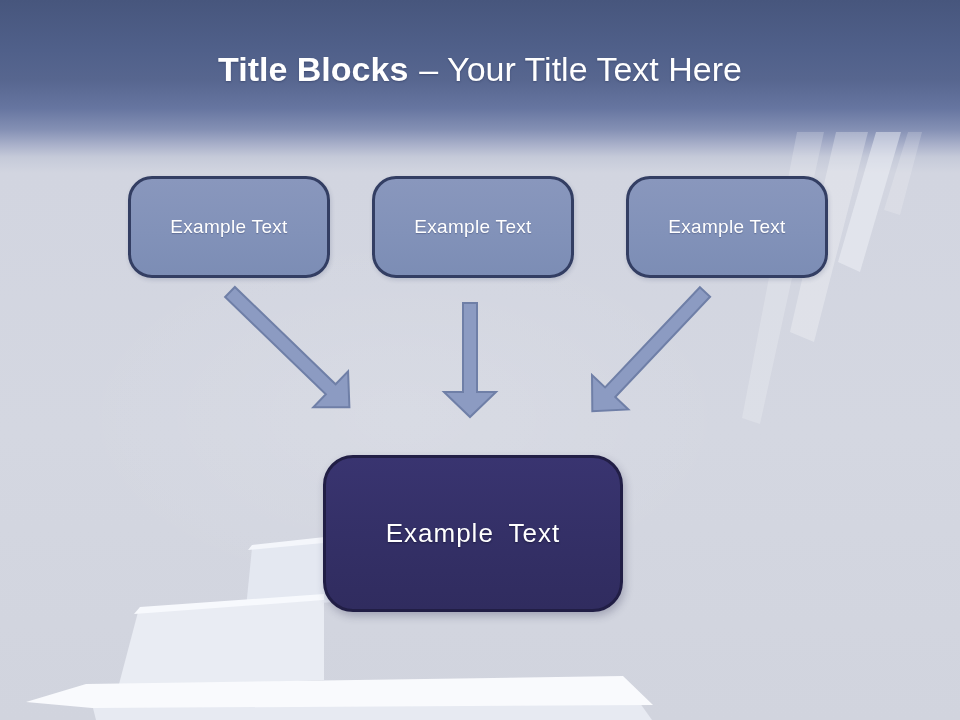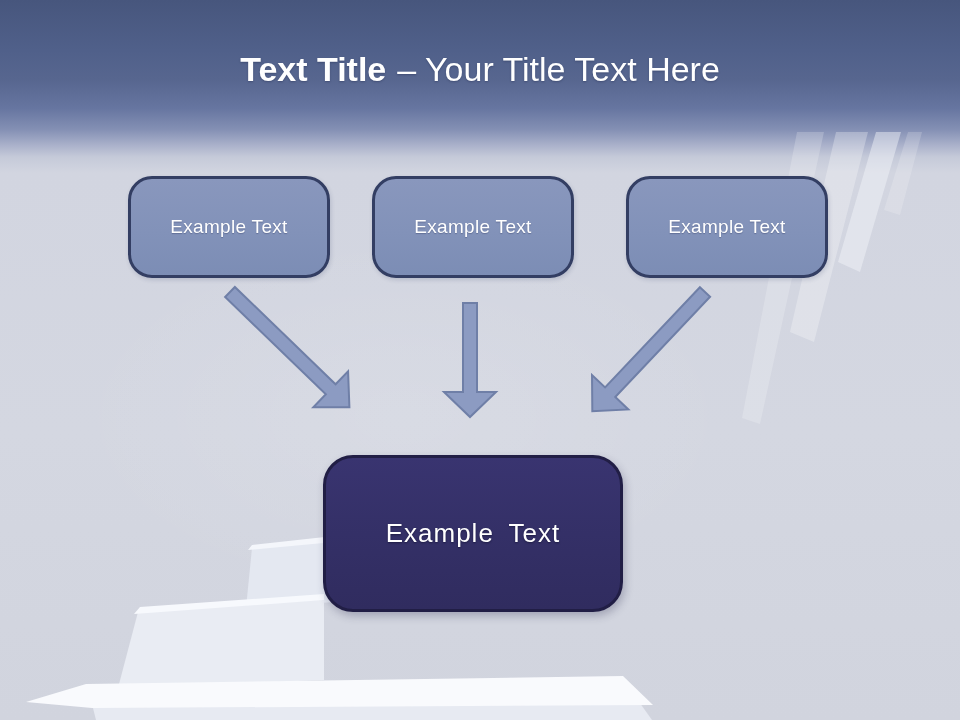--- a/index.html
+++ b/index.html
@@ -109,21 +109,21 @@
     <polygon points="248,550 334,542 334,536 252,545" fill="#f4f6fb"></polygon>
 
     <polygon points="138,612 324,600 324,680 118,688" fill="#e9ecf3"></polygon>
     <polygon points="134,614 324,600 324,594 140,607" fill="#f7f9fd"></polygon>
 
     <polygon points="88,688 622,678 652,720 96,720" fill="#e7eaf2"></polygon>
     <polygon points="26,702 86,684 623,676 653,705 92,708" fill="#f9fafd"></polygon>
   </svg>
 
   <div class="title">
-    <span class="t-bold">Text Title</span><span class="t-rest">– Your Title Text Here</span>
+    <span class="t-bold">Title Blocks</span><span class="t-rest">– Your Title Text Here</span>
   </div>
 
   <div class="src-box b1">
     <span class="box-label">Example Text</span>
   </div>
   <div class="src-box b2">
     <span class="box-label">Example Text</span>
   </div>
   <div class="src-box b3">
     <span class="box-label">Example Text</span>

